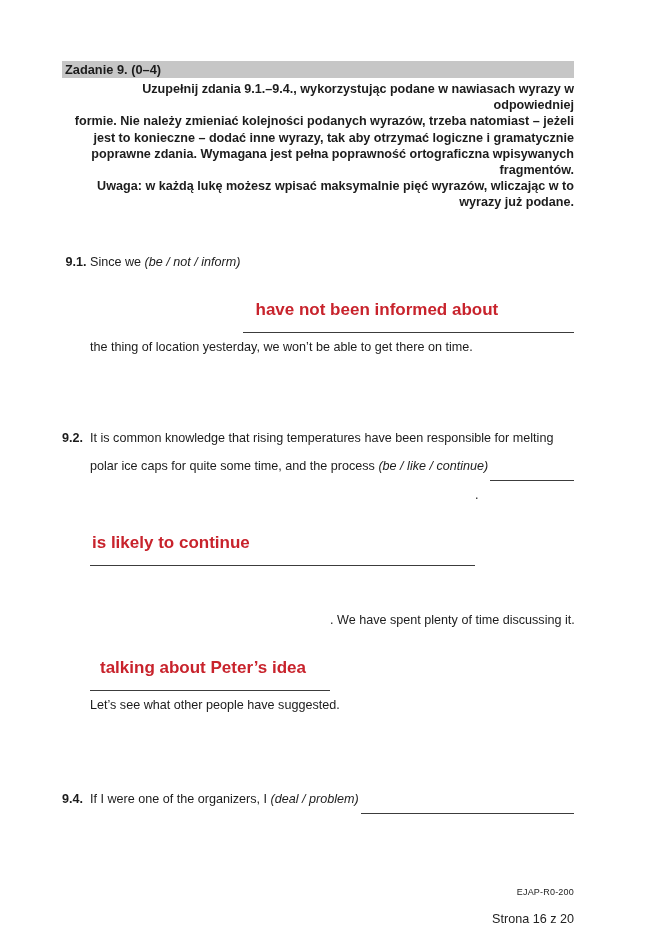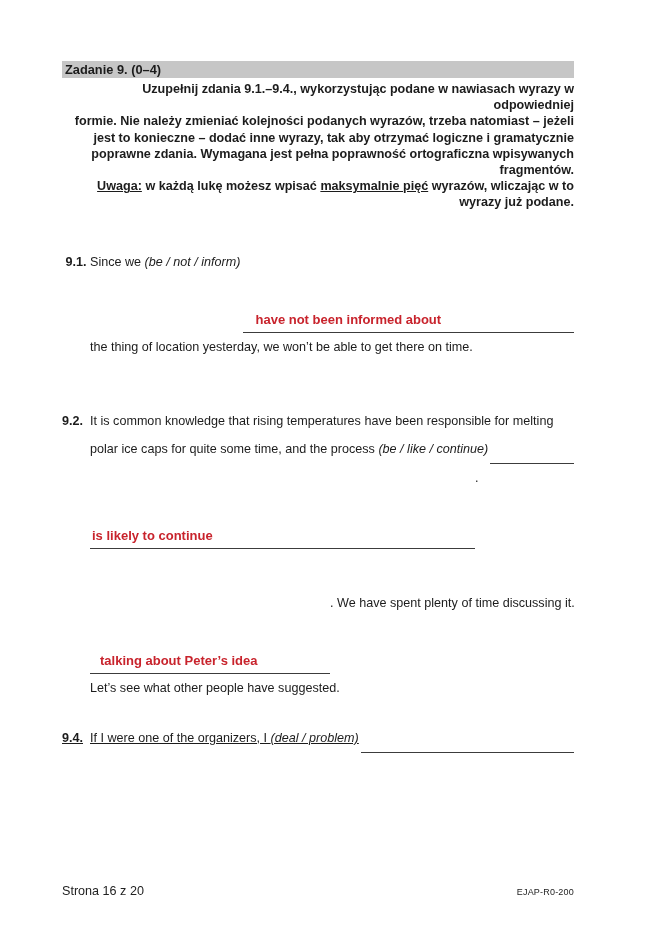--- a/index.html
+++ b/index.html
@@ -9,50 +9,50 @@
   }
   .content { position:absolute; left:62px; top:61px; width:512px; }
 
   .task-header {
     background:var(--header-gray,#c6c6c6); height:17px; line-height:17px;
     font-weight:bold; font-size:12.8px; padding-left:3px;
   }
 
   .instructions { margin-top:3px; font-weight:bold; font-size:12.6px; line-height:16.2px;text-align:right; }
   .instr-line { white-space:pre-wrap; }
-  .u { text-decoration:underline; }
+  .u { }
 
   .question { font-size:12.6px; }
   .q1 { margin-top:37px;text-align:center; }
-  .q2 { margin-top:46px; }
+  .q2 { margin-top:63px; }
   .q3 { margin-top:40px; }
-  .q4 { margin-top:22px;text-decoration:underline; }
+  .q4 { margin-top:66px; }
 
   .q-line { display:flex; align-items:baseline; line-height:28px; white-space:pre; }
   .q-line.indent { padding-left:28px; }
   .q-num { font-weight:bold; flex:0 0 28px; width:28px; }
   .q-hint { font-style:italic; }
 
   .blank { position:relative; border-bottom:1.4px solid #3c3c3c; }
   .blank::before { content:"\200b"; }
   .blank.grow { flex:1 1 auto; margin-left:2px; }
   .blank.w385 { flex:0 0 385px; width:385px; }
   .blank.w240 { flex:0 0 240px; width:240px; }
   .blank.w262 { flex:0 0 262px; width:262px; }
 
   .answer {
-    position:absolute; left:10px; bottom:6px; line-height:1;
-    font-weight:bold; font-size:13px; color:var(--answer-red,#c8232c);
+    position:absolute; left:10px; bottom:14px; line-height:1;
+    font-weight:bold; font-size:17px; color:var(--answer-red,#c8232c);
     white-space:nowrap;
   }
   .q1 .answer { left:13px; }
   .q2 .answer { left:2px; }
 
   .footer { position:absolute; left:62px; top:884px; width:512px; height:20px; }
-  .page-num { position:absolute; left:0; right:0; text-align:left; font-size:12.6px; color:#222; }
+  .page-num { position:absolute; left:0; right:0; text-align:right; font-size:12.6px; color:#222;margin-top:28px; }
   .doc-code { position:absolute; right:0; top:3px; font-size:9px; color:#222; letter-spacing:0.2px; }
 </style>
 </head>
 <body>
 
 <div class="page">
   <div class="content">
 
     <div class="task-header">
       <span>Zadanie 9. (0–4)</span>

